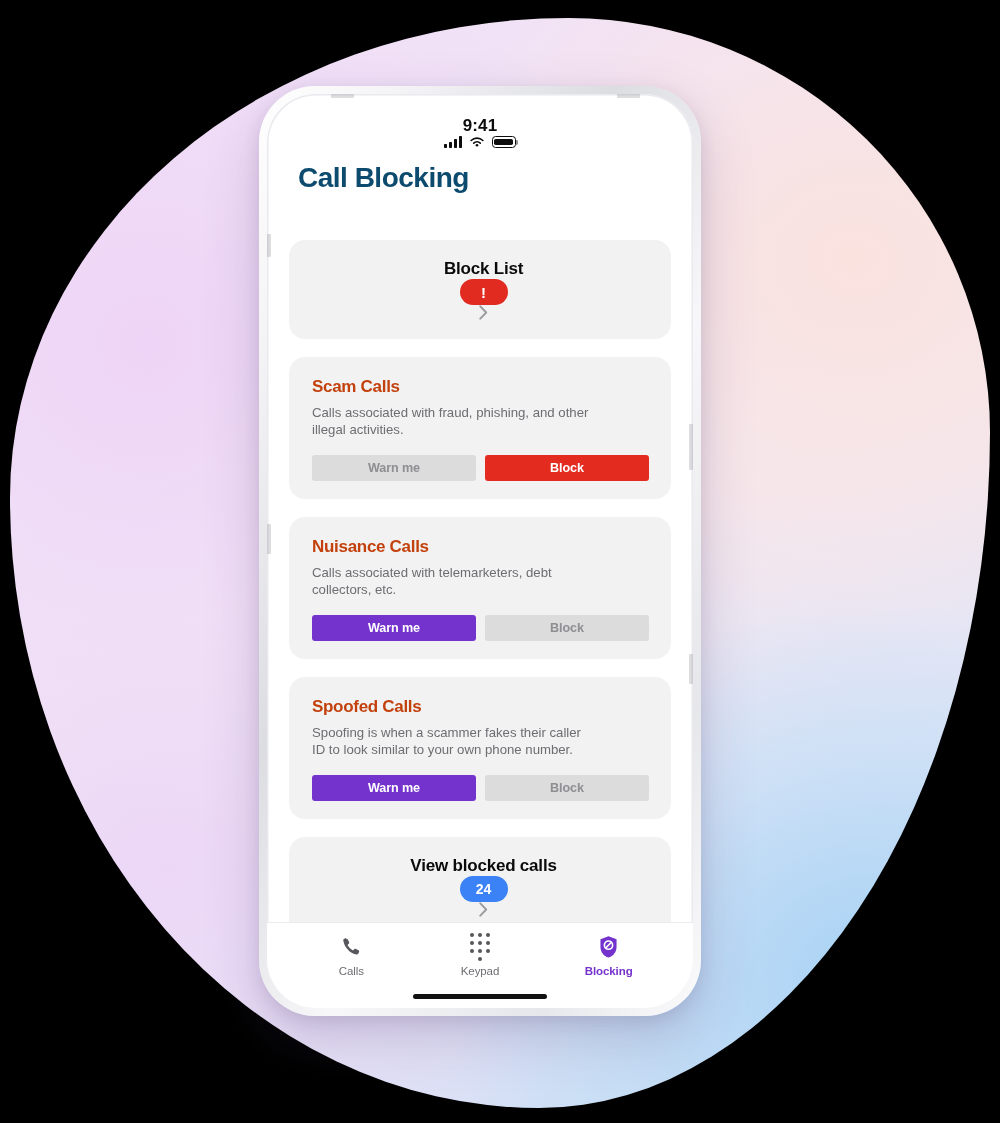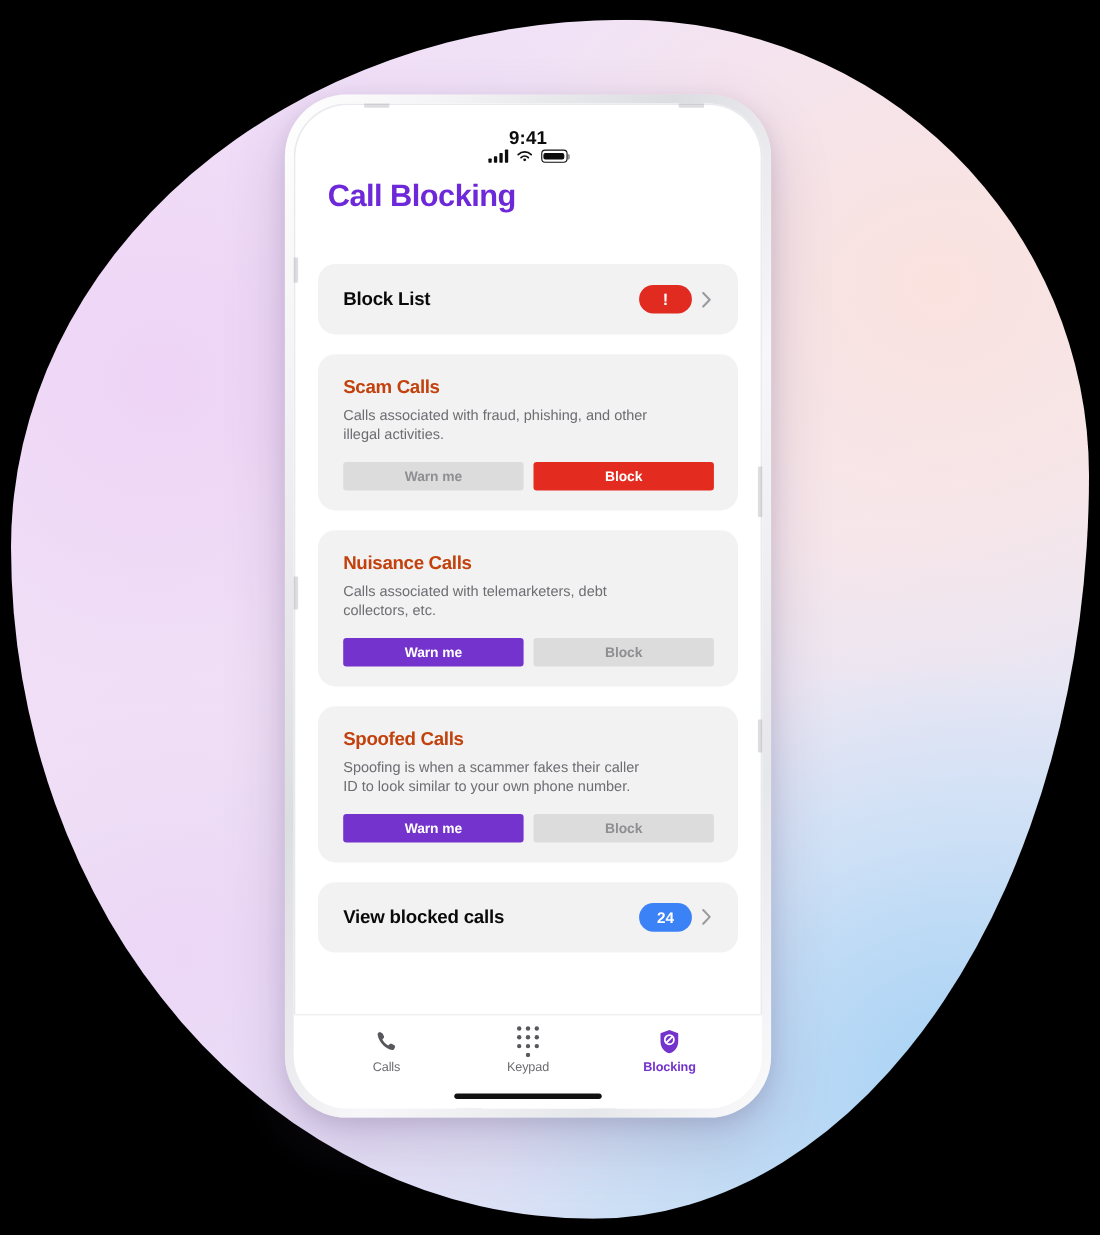--- a/index.html
+++ b/index.html
@@ -73,35 +73,36 @@
     width:24px; height:12px; border:1.6px solid #0d0d0d; border-radius:3.6px;
     padding:1.6px; position:relative;
   }
   .batt::after { content:""; position:absolute; right:-3.4px; top:3.4px; width:2px; height:5px;
     background:#0d0d0d; border-radius:0 1.4px 1.4px 0; opacity:.45; }
   .batt span { display:block; width:100%; height:100%; background:#0d0d0d; border-radius:1.8px; }
 
   
   .screen { padding:0 22px; }
   .page-title {
-    font-size:28px; font-weight:800; color:#6d28d9;
+    font-size:28px; font-weight:800; color:#0c4a6e;
     letter-spacing:-0.5px; margin:22px 0 0 9px;
   }
 
   .card {
     background:#f2f2f2;
     border-radius:16px;
     margin-top:18px;
   }
   .card.first { margin-top:46px; }
 
   
   .nav-row {
     display:flex; align-items:center;
     padding:19px 16px 19px 23px;
+    flex-direction:column;
   }
   .nav-label { flex:1; font-size:17px; font-weight:700; color:#0a0a0a; letter-spacing:-0.2px; }
   .badge {
     min-width:48px; height:26px; border-radius:13px;
     display:flex; align-items:center; justify-content:center;
     font-size:14px; font-weight:700; color:#fff;
     padding:0 12px;
   }
   .badge.alert { background:#e12b20; font-size:15px; font-weight:800; }
   .badge.count { background:#3b82f6; }

